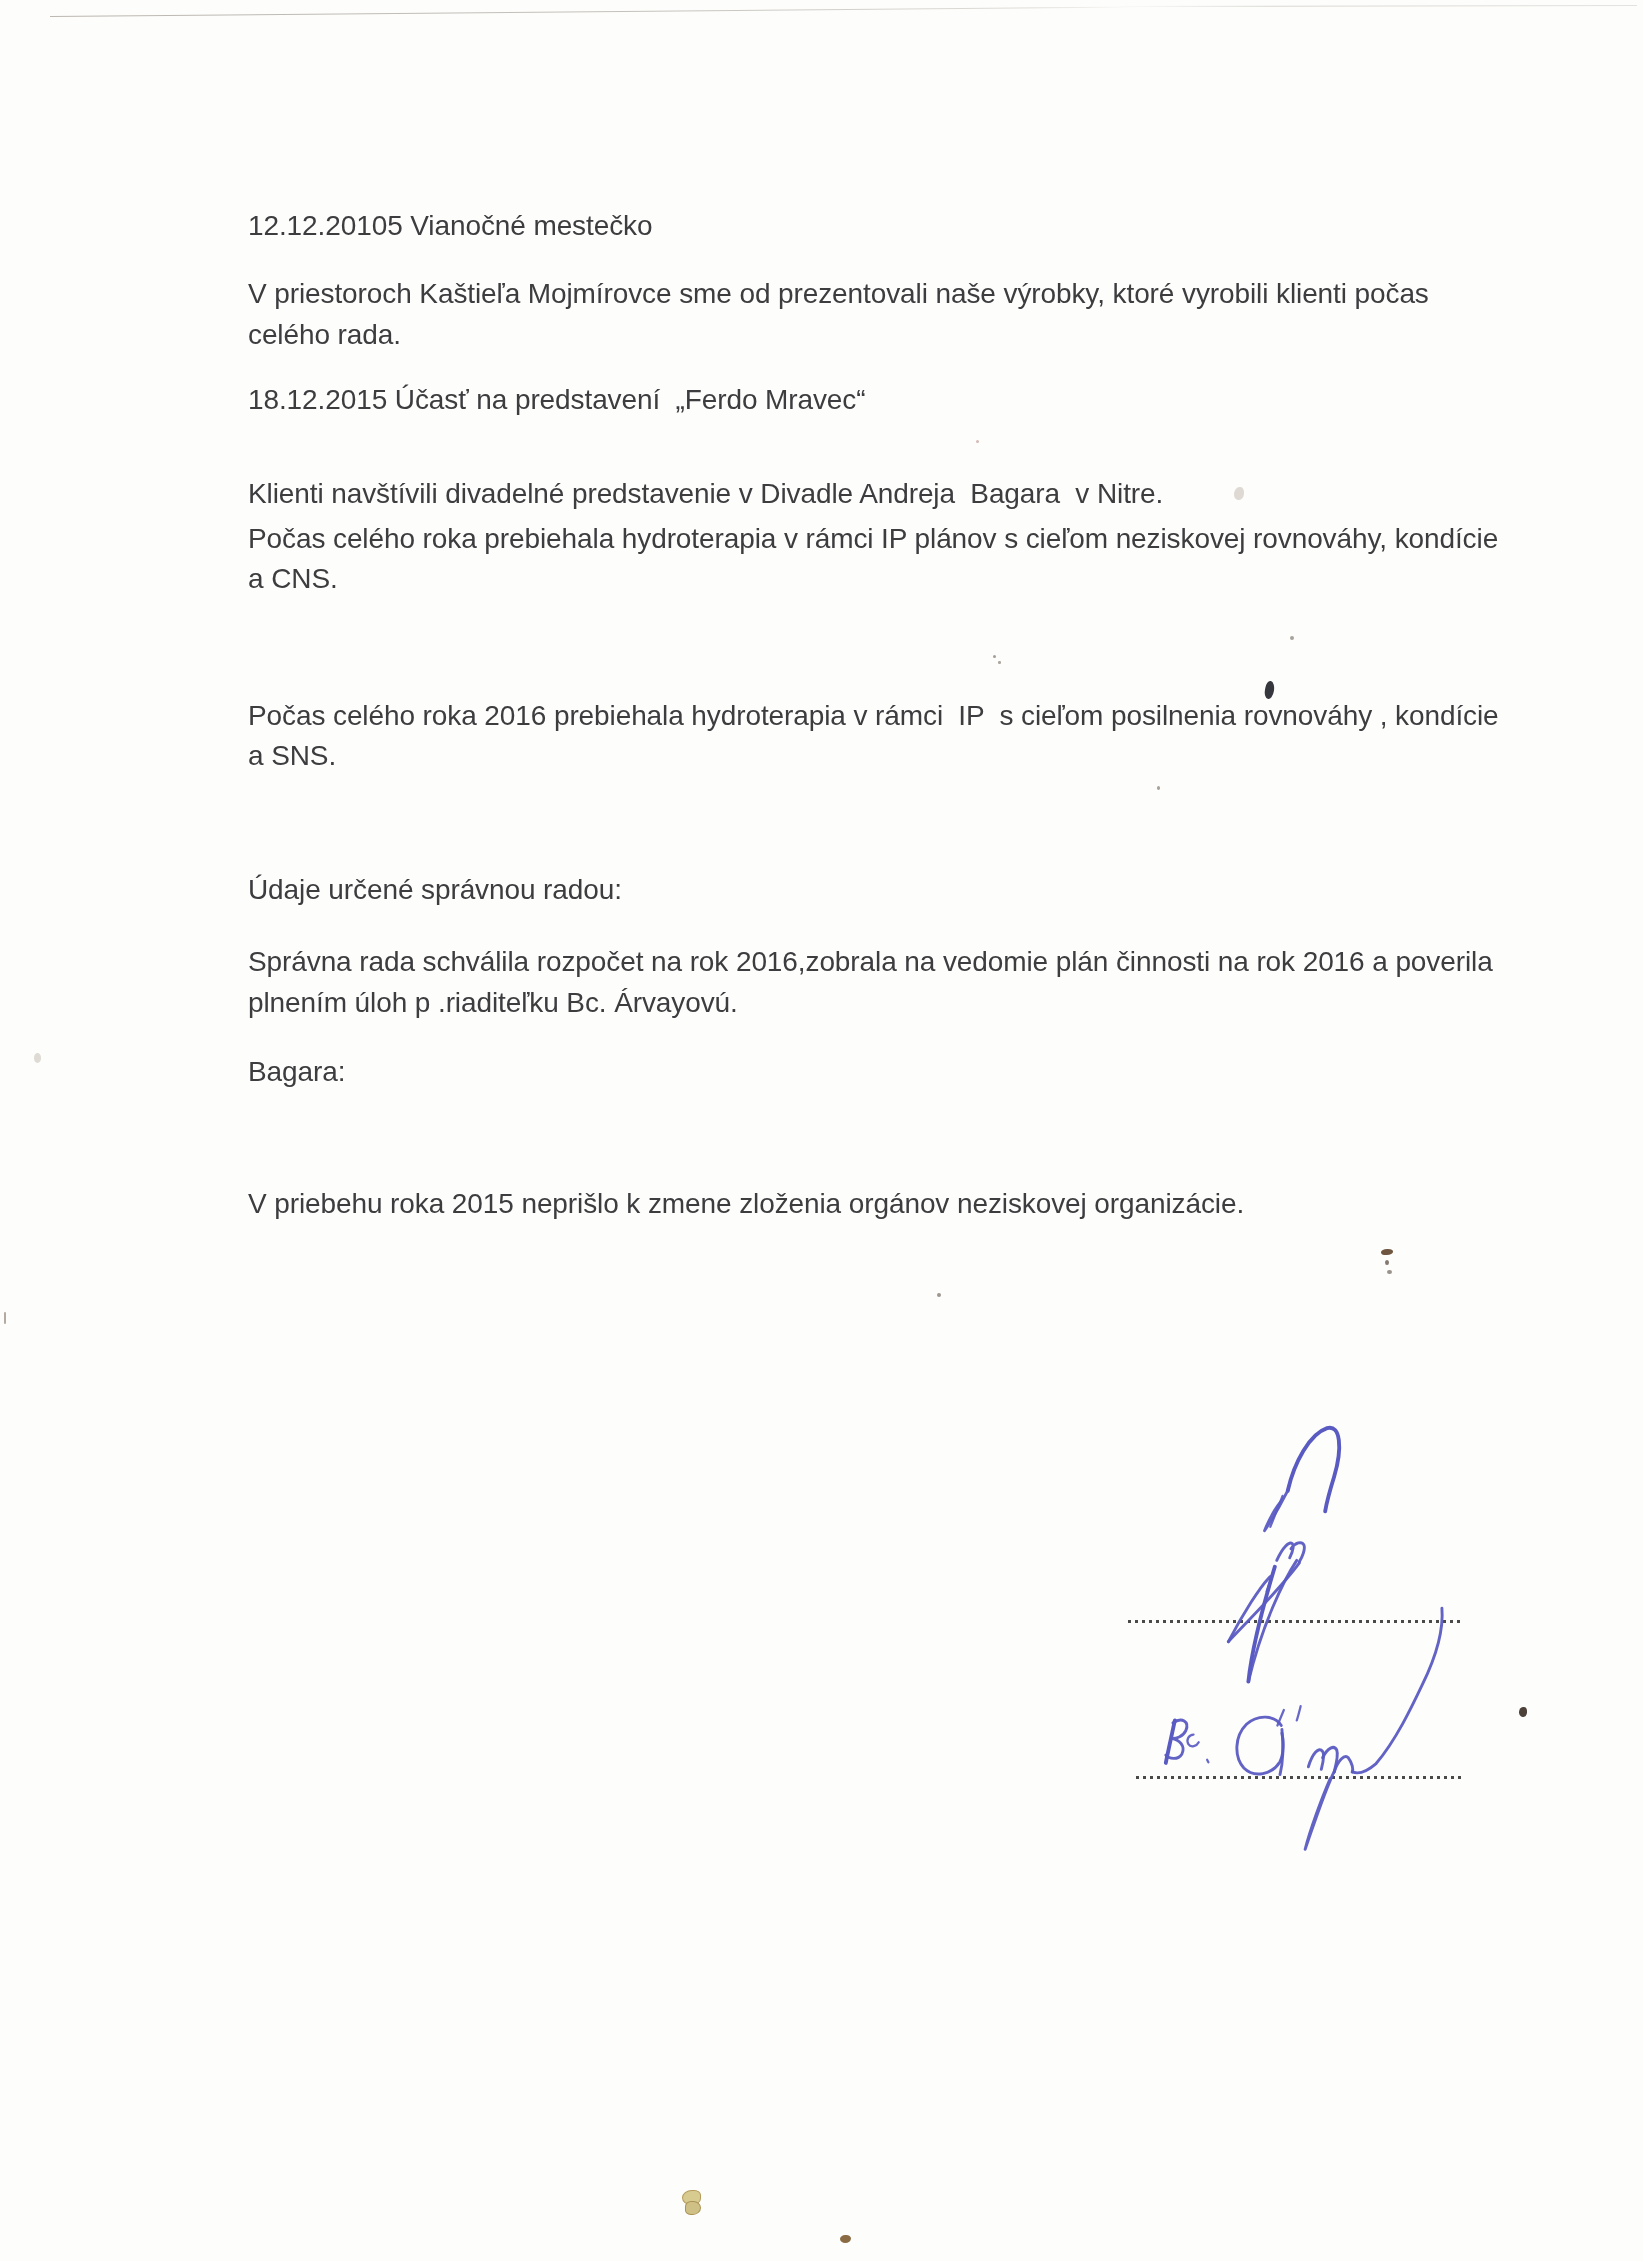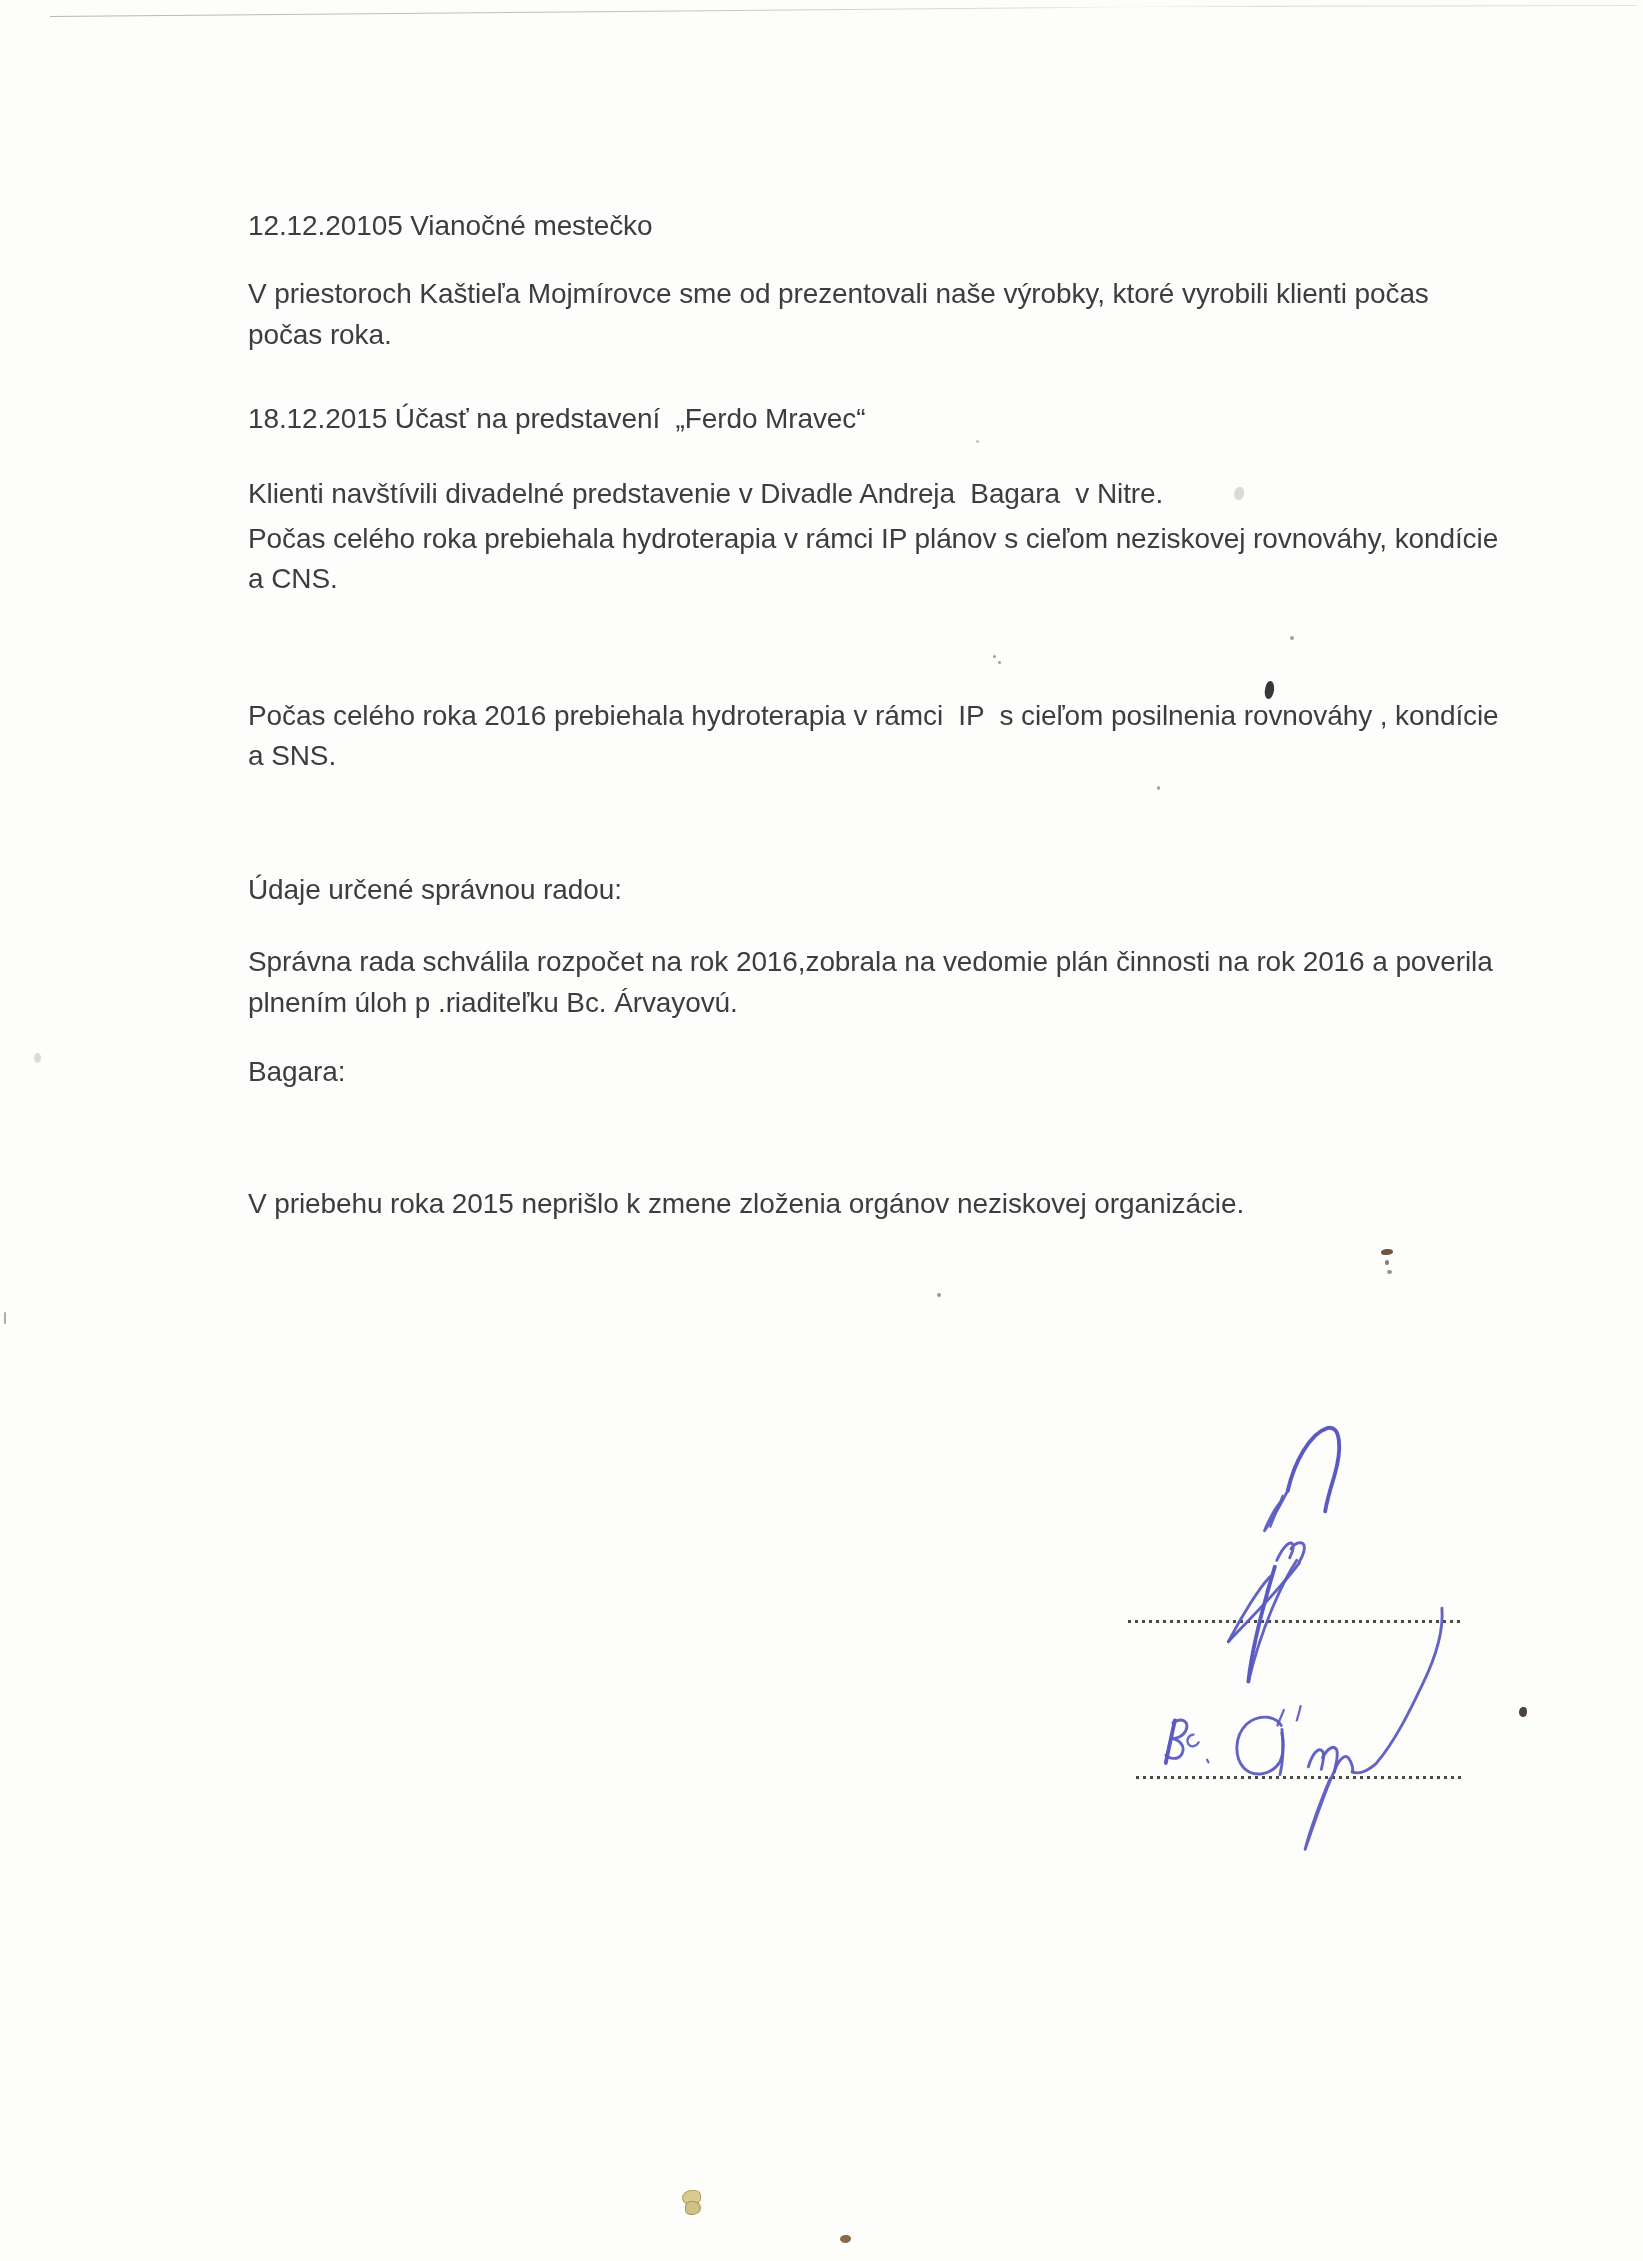--- a/index.html
+++ b/index.html
@@ -44,22 +44,22 @@
 <body>
 
 <div class="page">
 
   <div class="scan-edge"></div>
   <div class="scan-edge2"></div>
 
   <main>
     <p class="doc-line" style="top:205px">12.12.20105 Vianočné mestečko</p>
     <p class="doc-line" style="top:273px">V priestoroch Kaštieľa Mojmírovce sme od prezentovali naše výrobky, ktoré vyrobili klienti počas</p>
-    <p class="doc-line" style="top:314px">počas roka.</p>
-    <p class="doc-line" style="top:398px">18.12.2015 Účasť na predstavení  „Ferdo Mravec“</p>
+    <p class="doc-line" style="top:314px">celého rada.</p>
+    <p class="doc-line" style="top:379px">18.12.2015 Účasť na predstavení  „Ferdo Mravec“</p>
     <p class="doc-line" style="top:473px">Klienti navštívili divadelné predstavenie v Divadle Andreja  Bagara  v Nitre.</p>
     <p class="doc-line" style="top:518px">Počas celého roka prebiehala hydroterapia v rámci IP plánov s cieľom neziskovej rovnováhy, kondície</p>
     <p class="doc-line" style="top:558px">a CNS.</p>
     <p class="doc-line" style="top:695px">Počas celého roka 2016 prebiehala hydroterapia v rámci  IP  s cieľom posilnenia rovnováhy , kondície</p>
     <p class="doc-line" style="top:735px">a SNS.</p>
     <p class="doc-line" style="top:869px">Údaje určené správnou radou:</p>
     <p class="doc-line" style="top:941px">Správna rada schválila rozpočet na rok 2016,zobrala na vedomie plán činnosti na rok 2016 a poverila</p>
     <p class="doc-line" style="top:982px">plnením úloh p .riaditeľku Bc. Árvayovú.</p>
     <p class="doc-line" style="top:1051px">Bagara:</p>
     <p class="doc-line" style="top:1183px">V priebehu roka 2015 neprišlo k zmene zloženia orgánov neziskovej organizácie.</p>

